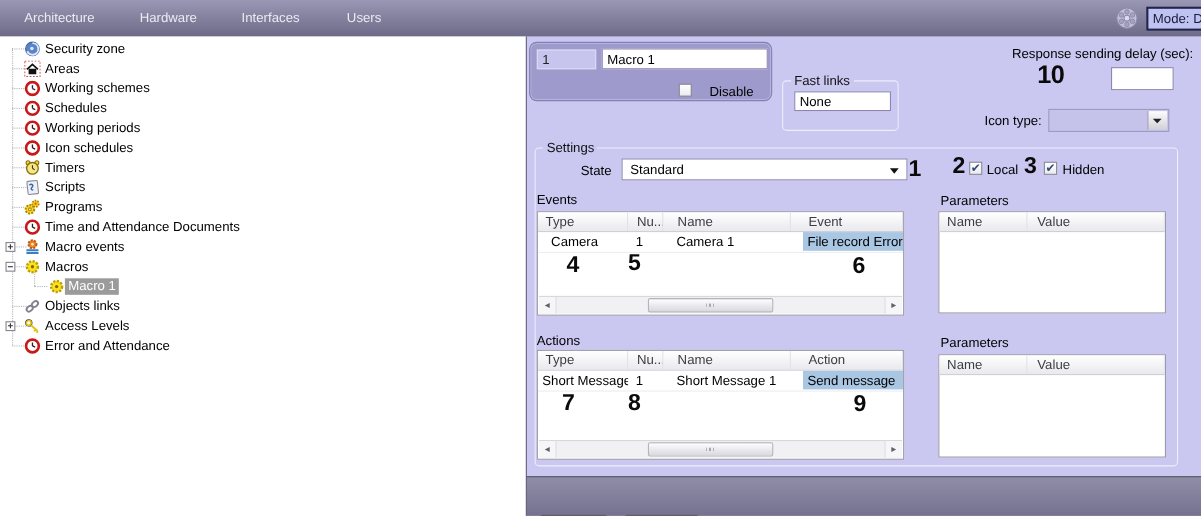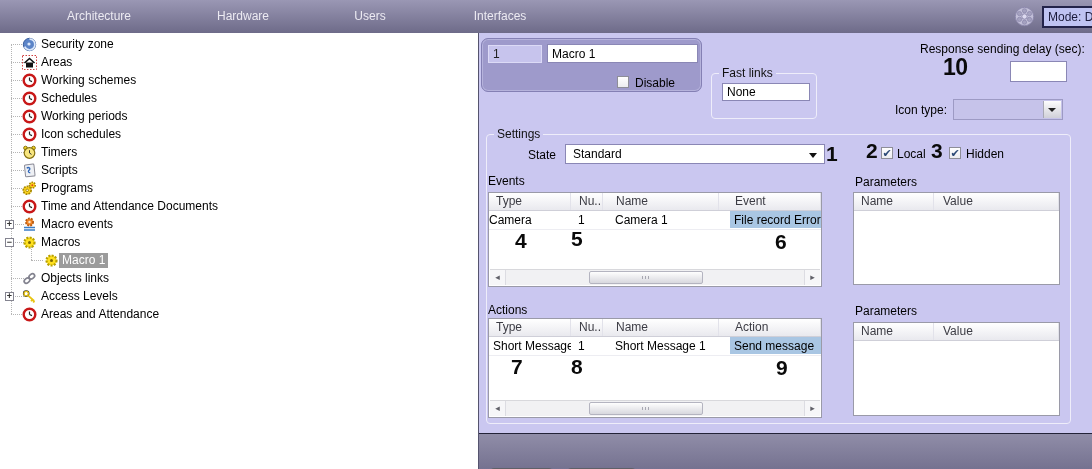--- a/index.html
+++ b/index.html
@@ -2,21 +2,21 @@
 <html><head>
 <meta charset="utf-8">
 <style>
   html,body{margin:0;padding:0;background:#ffffff;}
   .app{position:relative;width:1092px;height:469px;overflow:hidden;
        font-family:"Liberation Sans",sans-serif;font-size:12px;color:#000;background:#fff;}
 
   
   .navbar{position:absolute;left:0;top:0;width:1092px;height:33px;
           background:linear-gradient(#9a97b4,#6e6b89);border-bottom:1px solid #232238;display:flex;}
-  .tab{color:#eceaf2;text-align:center;line-height:33px;cursor:default;margin-left:45px;}
+  .tab{color:#eceaf2;text-align:center;line-height:33px;cursor:default;}
   .tab-active{background:#323236;color:#f4f4f4;border-radius:7px 7px 0 0;
               align-self:flex-end;height:31px;line-height:31px;}
   .nav-gear{position:absolute;left:1014px;top:6px;width:21px;height:21px;}
   .mode-box{position:absolute;left:1042px;top:6px;width:70px;height:22px;box-sizing:border-box;
             background:#bfc3f2;border:2px solid #23234a;color:#1a1a3a;
             line-height:18px;padding-left:4px;white-space:nowrap;overflow:hidden;}
 
   
   .tree-panel{position:absolute;left:0;top:33px;width:479px;height:436px;background:#fff;
               border-right:1px solid #55536e;box-sizing:border-box;}
@@ -85,22 +85,22 @@
 </style>
 </head>
 <body>
 
 <div class="app">
 
   <div class="navbar">
     <div style="display:flex;width:900px;">
         <div class="tab" style="width: 108px;">Architecture</div>
         <div class="tab" style="width: 90px;">Hardware</div>
+        <div class="tab" style="width: 96px;">Interfaces</div>
         <div class="tab" style="width: 74px;">Users</div>
-        <div class="tab" style="width: 96px;">Interfaces</div>
       </div>
     <span class="nav-gear">
       <svg viewBox="0 0 21 21">
           <circle cx="10.5" cy="10.5" r="9.2" fill="#c2bfd8" stroke="#8d89ad"></circle>
       <g fill="#a5a2c0" stroke="#8d89ad" stroke-width="0.8">
         <circle cx="10.5" cy="4.8" r="2.1"></circle>
             <circle cx="15.5" cy="7.6" r="2.1"></circle>
             <circle cx="15.5" cy="13.4" r="2.1"></circle>
         <circle cx="10.5" cy="16.2" r="2.1"></circle>
             <circle cx="5.5" cy="13.4" r="2.1"></circle>
@@ -282,32 +282,32 @@
           <span class="tree-label" style="left: 38px;">Access Levels</span>
         </div>
         <div class="tree-row" style="top: 273px;">
           <span class="tree-stub" style="left: 11px; width: 13px;"></span>
           <span class="tree-ico" style="left: 22px;">
             <svg viewBox="0 0 15 15">
               <circle cx="7.5" cy="7.5" r="5.8" fill="#fff" stroke="#c81818" stroke-width="2.4"></circle>
               <path d="M7.5 7.5V4.4M7.5 7.5L10 8.6" stroke="#222" stroke-width="1.2" fill="none"></path>
             </svg>
           </span>
-          <span class="tree-label" style="left: 38px;">Areas and Attendance</span>
+          <span class="tree-label" style="left: 38px;">Error and Attendance</span>
         </div>
       </div>
   </div>
 
   <div class="rpanel">
 
     <div class="idbox"></div>
     <input class="tb tb-id" style="left: 9px; top: 12px; width: 54px; height: 18px;" readonly="" value="1">
     <input class="tb" style="left: 68px; top: 11px; width: 151px; height: 19px;" value="Macro 1">
     <span class="cb" style="left:138px;top:43px;"></span>
-    <span class="lbl" style="left:156px;top:43px;">Disable</span>
+    <span class="lbl" style="left:166px;top:43px;">Disable</span>
 
     <fieldset style="left:232px;top:33px;width:106px;height:53px;">
       <legend>Fast links</legend>
       <input class="tb" style="left: 10px; top: 3px; width: 88px; height: 18px;" value="None">
     </fieldset>
 
     <span class="lbl" style="left:441px;top:9px;width:158px;text-align:right;">Response sending delay (sec):</span>
     <input class="tb" style="left: 531px; top: 28px; width: 57px; height: 21px;" value="">
 
     <span class="lbl" style="left:416px;top:70px;">Icon type:</span>
@@ -332,21 +332,21 @@
 
     <span class="lbl" style="left:9px;top:141px;">Events</span>
     <div class="grid" id="events-table" style="left:9px;top:159px;width:334px;height:95px;">
         <div class="g-head">
           <div class="g-hc" style="width: 82px; padding-left: 7px;">Type</div>
           <div class="g-hc" style="width: 32px; padding-left: 8px;">Nu...</div>
           <div class="g-hc" style="width: 116px; padding-left: 13px;">Name</div>
           <div class="g-hc" style="width: 102px; padding-left: 16px;">Event</div>
         </div>
         <div class="g-row">
-          <div class="g-c" style="width: 82px;"><span class="cell-txt" style="padding-left: 0;">Camera</span></div>
+          <div class="g-c" style="width: 82px;"><span class="cell-txt" style="padding-left: 12px;">Camera</span></div>
           <div class="g-c" style="width: 32px;"><span class="cell-txt" style="padding-left: 7px;">1</span></div>
           <div class="g-c" style="width: 116px;"><span class="cell-txt" style="padding-left: 12px;">Camera 1</span></div>
           <div class="g-c" style="width: 102px;"><span class="hl"></span><span class="cell-txt" style="padding-left: 15px;">File record Error</span></div>
         </div>
         <div class="sbar">
           <span class="arr l">◂</span>
           <span class="thumb"></span>
           <span class="arr r">▸</span>
         </div>
       </div>

